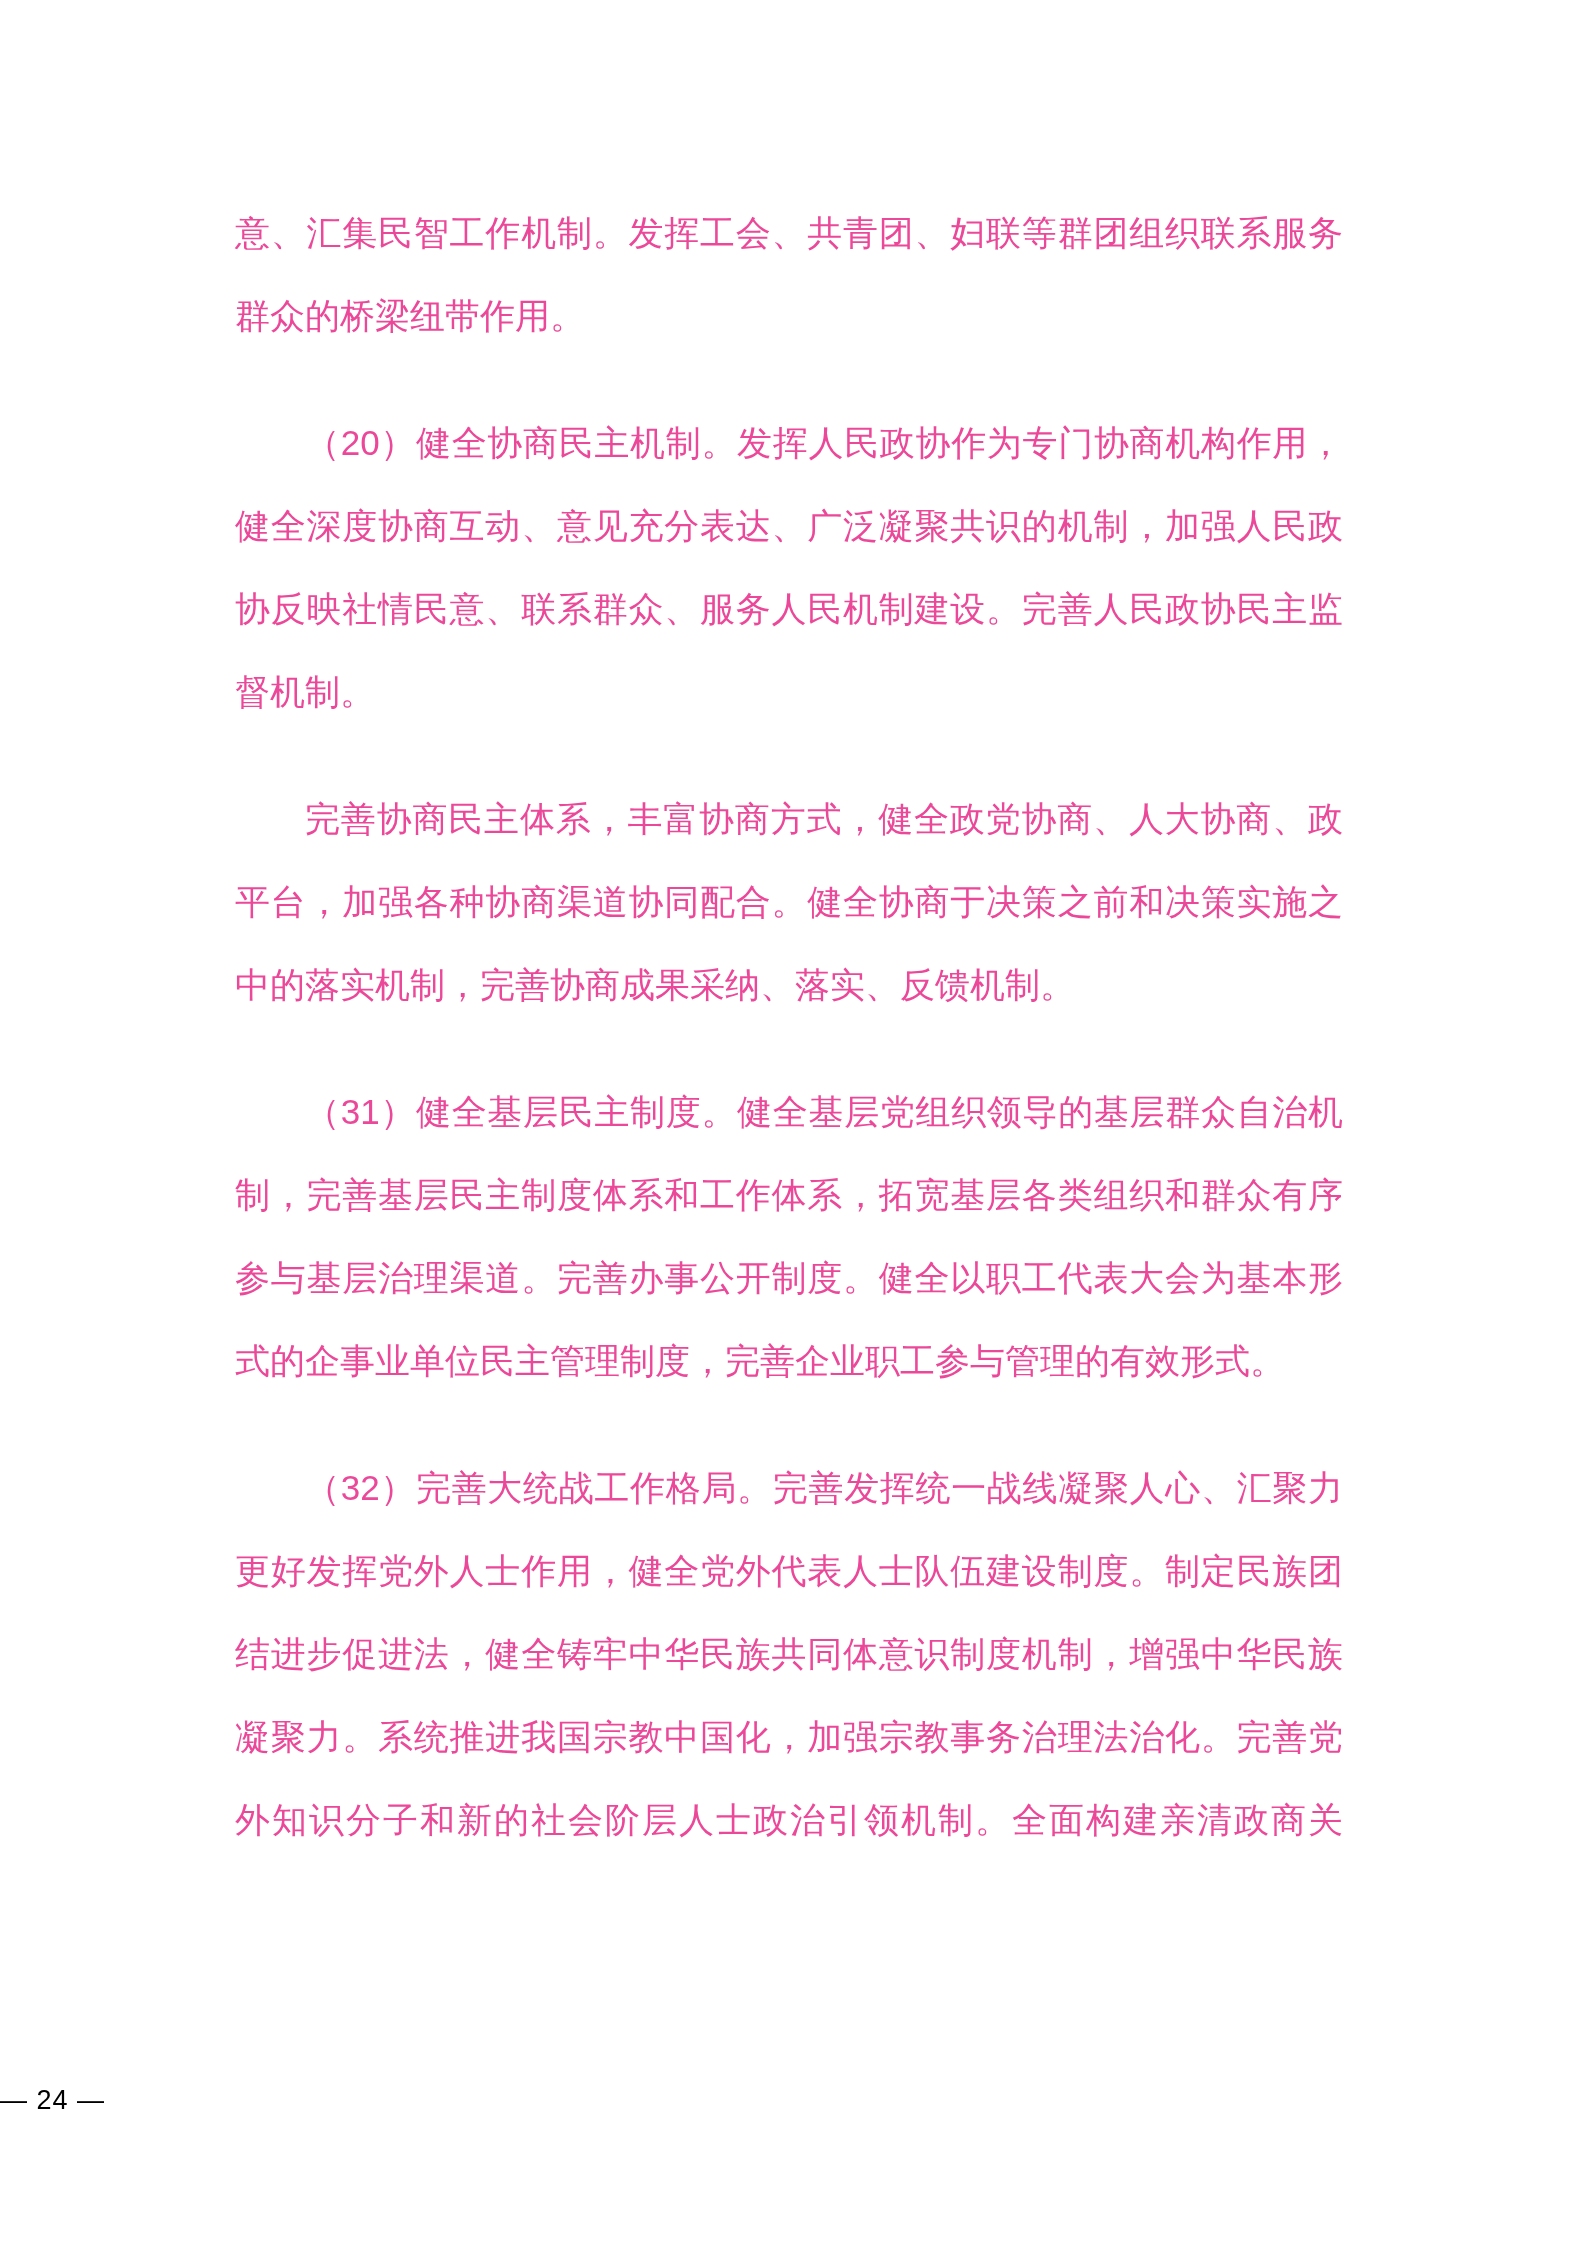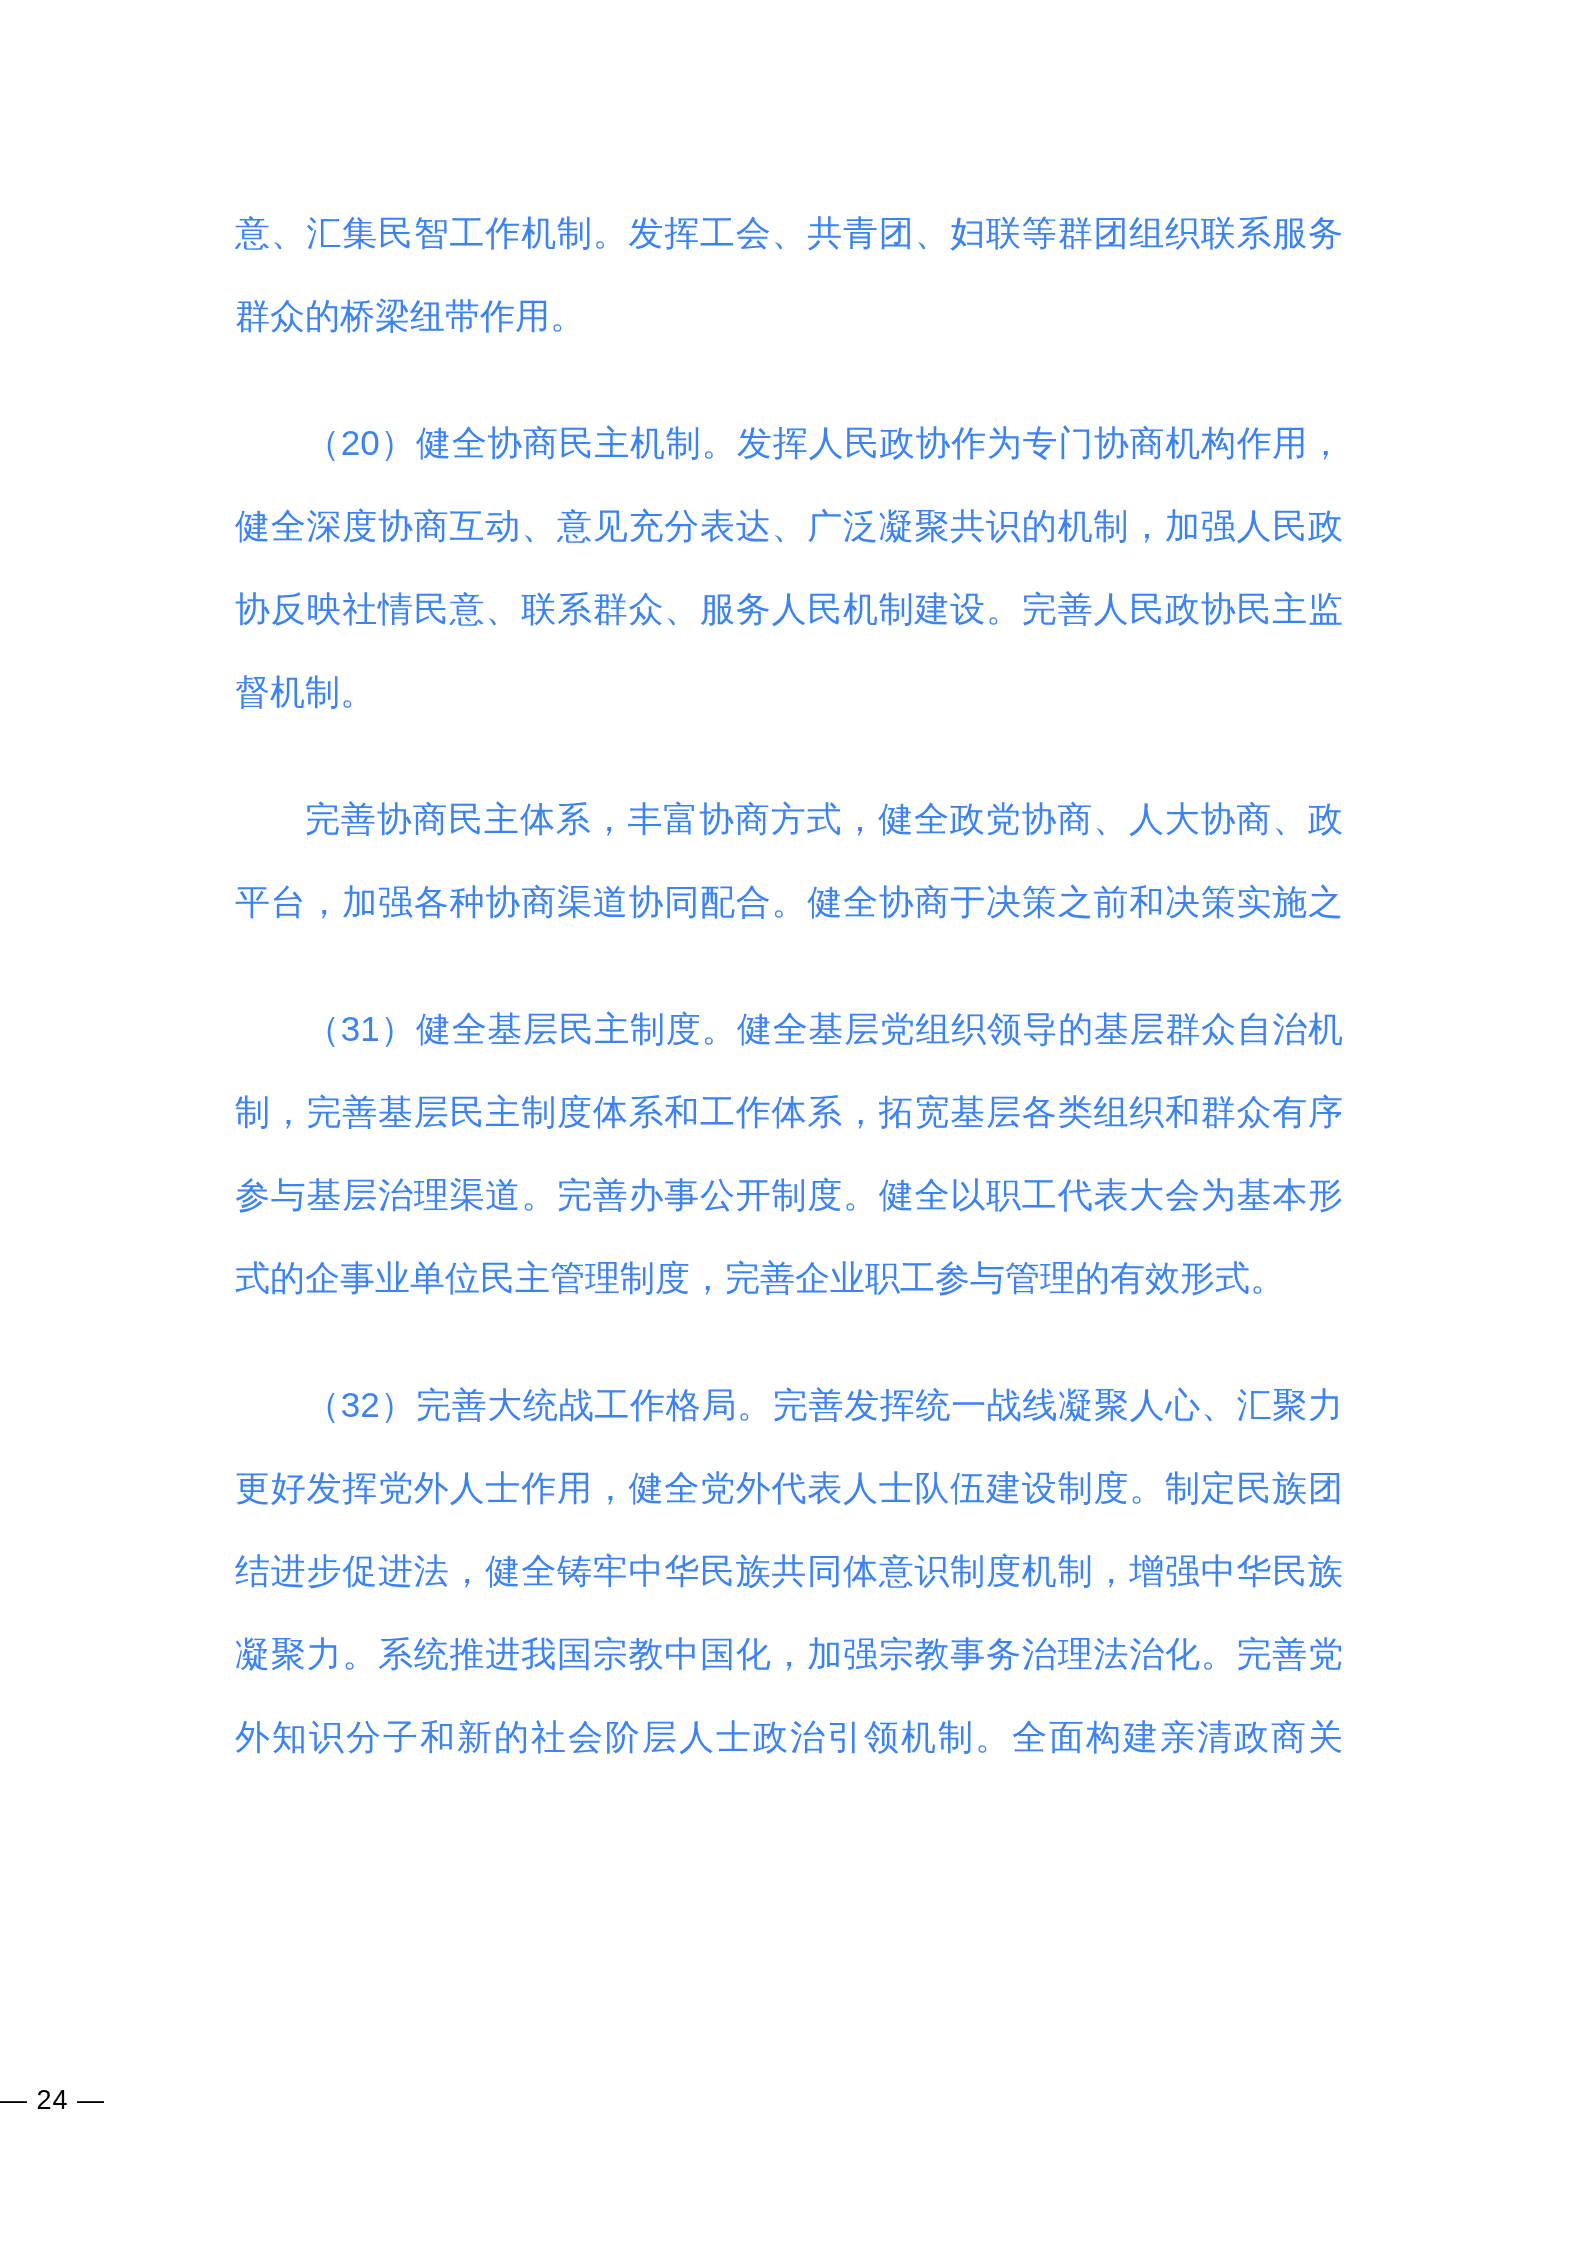--- a/index.html
+++ b/index.html
@@ -15,21 +15,21 @@
     overflow: hidden;
     font-family: "Liberation Sans", sans-serif;
     color: #000000;
   }
   .doc-body {
     position: absolute;
     left: 235px;
     top: 191px;
     width: 1108px;
     font-size: 35px;
-    color: #3b82f6;
+    color: #ec4899;
   }
   .para {
     margin: 0;
     padding: 0;
   }
   .para + .para {
     margin-top: 44px;
   }
   .line {
     height: 83px;
@@ -69,20 +69,21 @@
       </div>
       <div class="para">
         <div class="line just indent">（20）健全协商民主机制。发挥人民政协作为专门协商机构作用，</div>
         <div class="line just">健全深度协商互动、意见充分表达、广泛凝聚共识的机制，加强人民政</div>
         <div class="line just">协反映社情民意、联系群众、服务人民机制建设。完善人民政协民主监</div>
         <div class="line">督机制。</div>
       </div>
       <div class="para">
         <div class="line just indent">完善协商民主体系，丰富协商方式，健全政党协商、人大协商、政</div>
         <div class="line just">平台，加强各种协商渠道协同配合。健全协商于决策之前和决策实施之</div>
+        <div class="line">中的落实机制，完善协商成果采纳、落实、反馈机制。</div>
       </div>
       <div class="para">
         <div class="line just indent">（31）健全基层民主制度。健全基层党组织领导的基层群众自治机</div>
         <div class="line just">制，完善基层民主制度体系和工作体系，拓宽基层各类组织和群众有序</div>
         <div class="line just">参与基层治理渠道。完善办事公开制度。健全以职工代表大会为基本形</div>
         <div class="line">式的企事业单位民主管理制度，完善企业职工参与管理的有效形式。</div>
       </div>
       <div class="para">
         <div class="line just indent">（32）完善大统战工作格局。完善发挥统一战线凝聚人心、汇聚力</div>
         <div class="line just">更好发挥党外人士作用，健全党外代表人士队伍建设制度。制定民族团</div>

